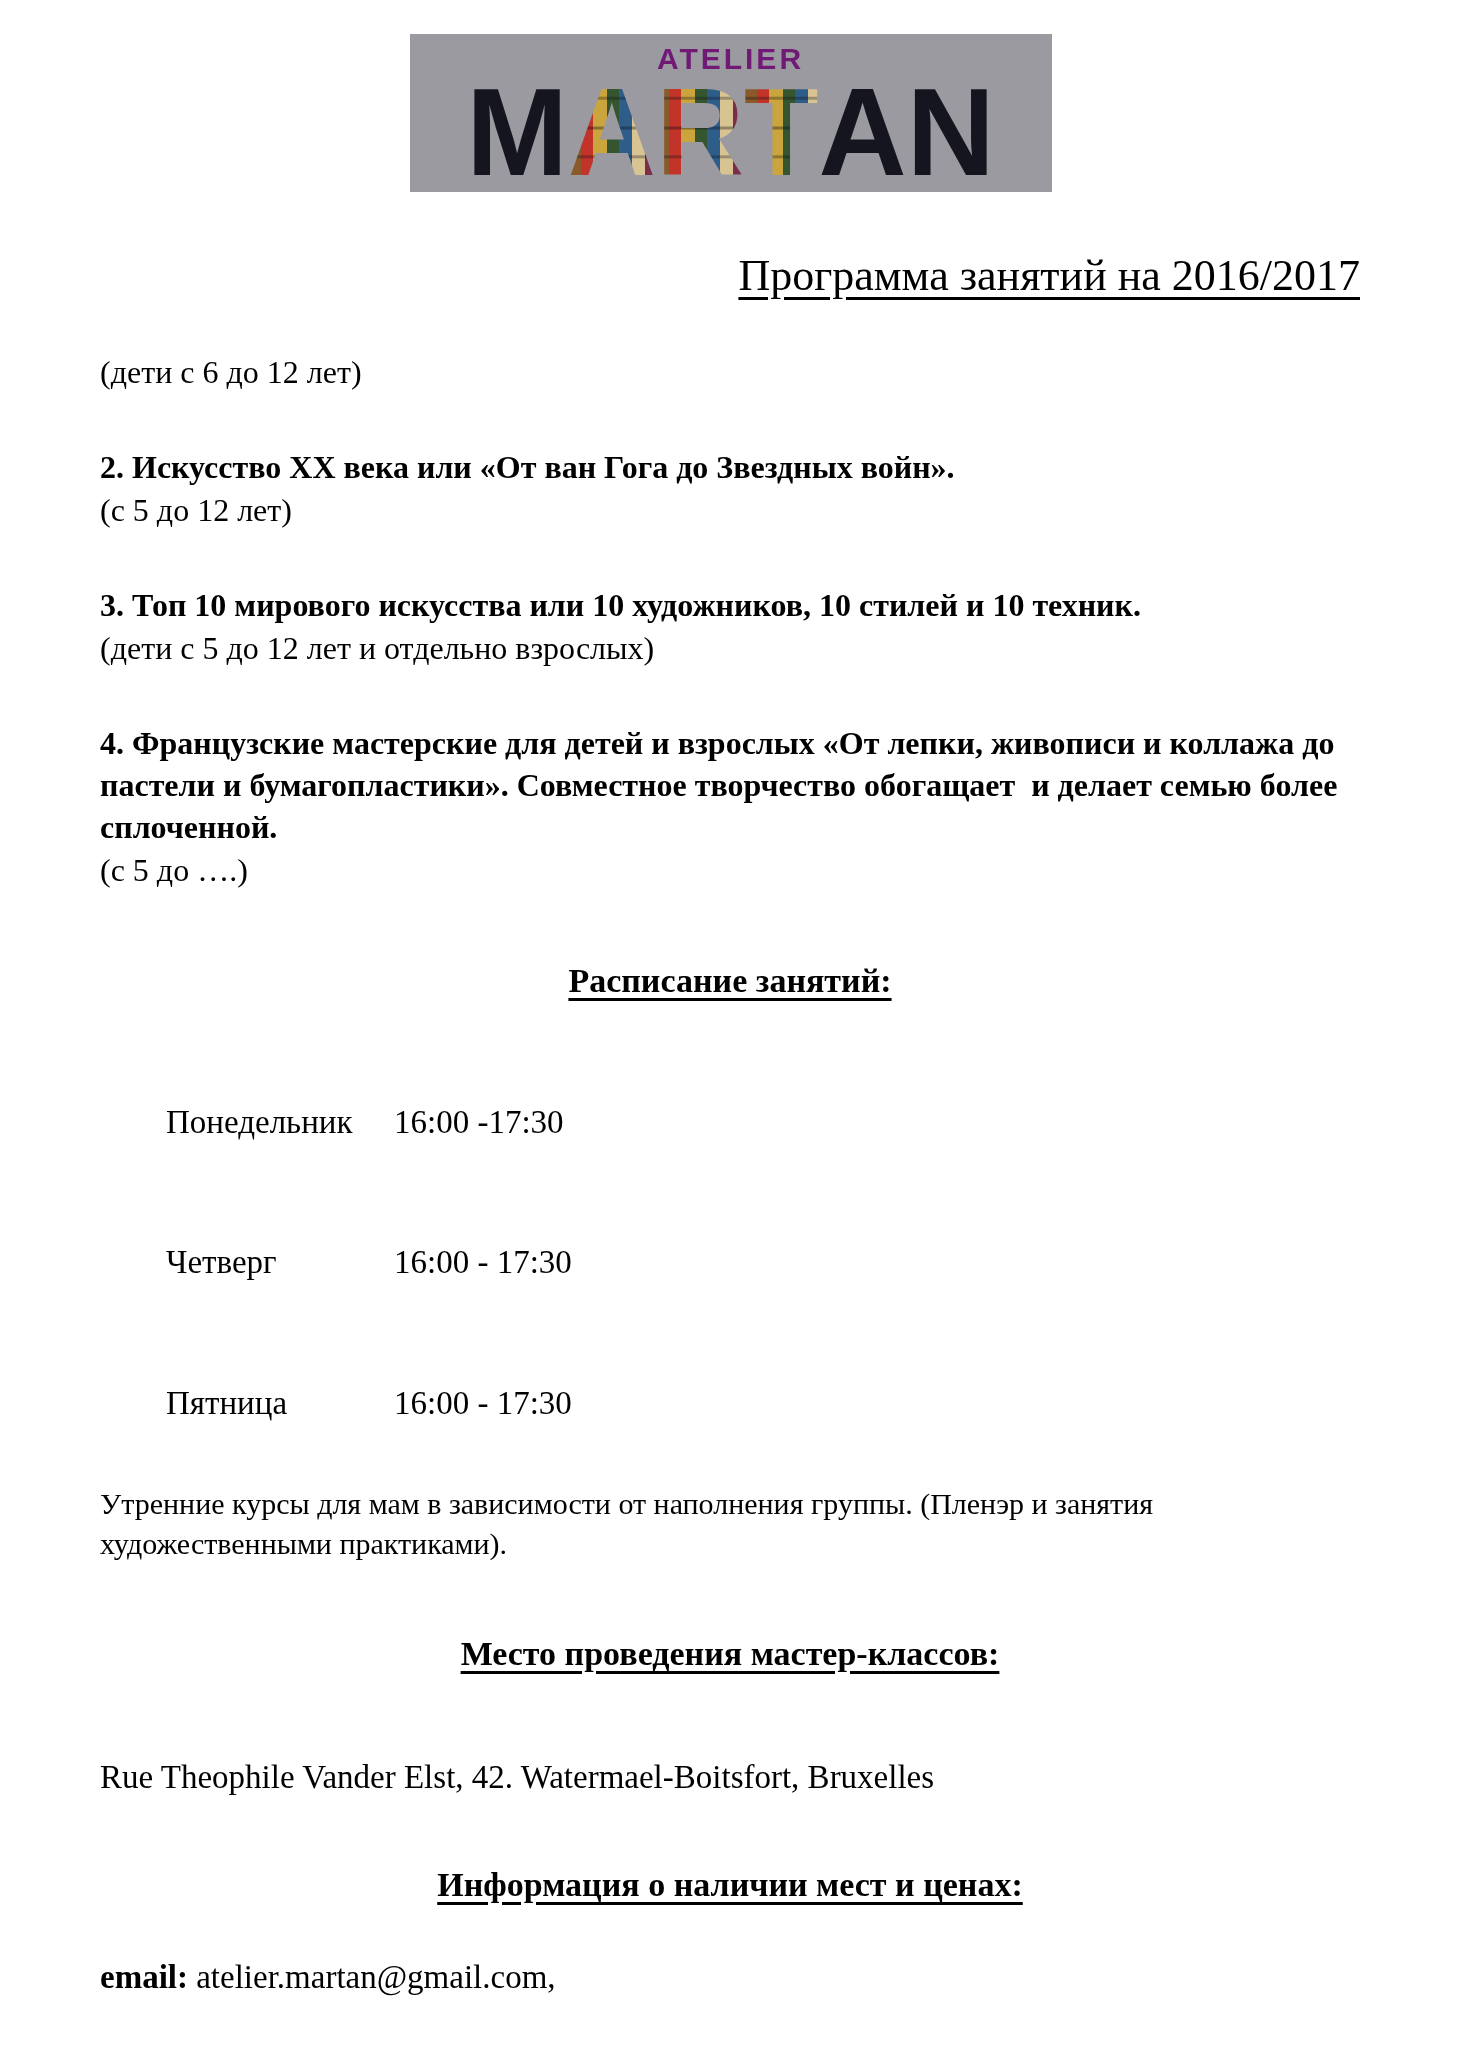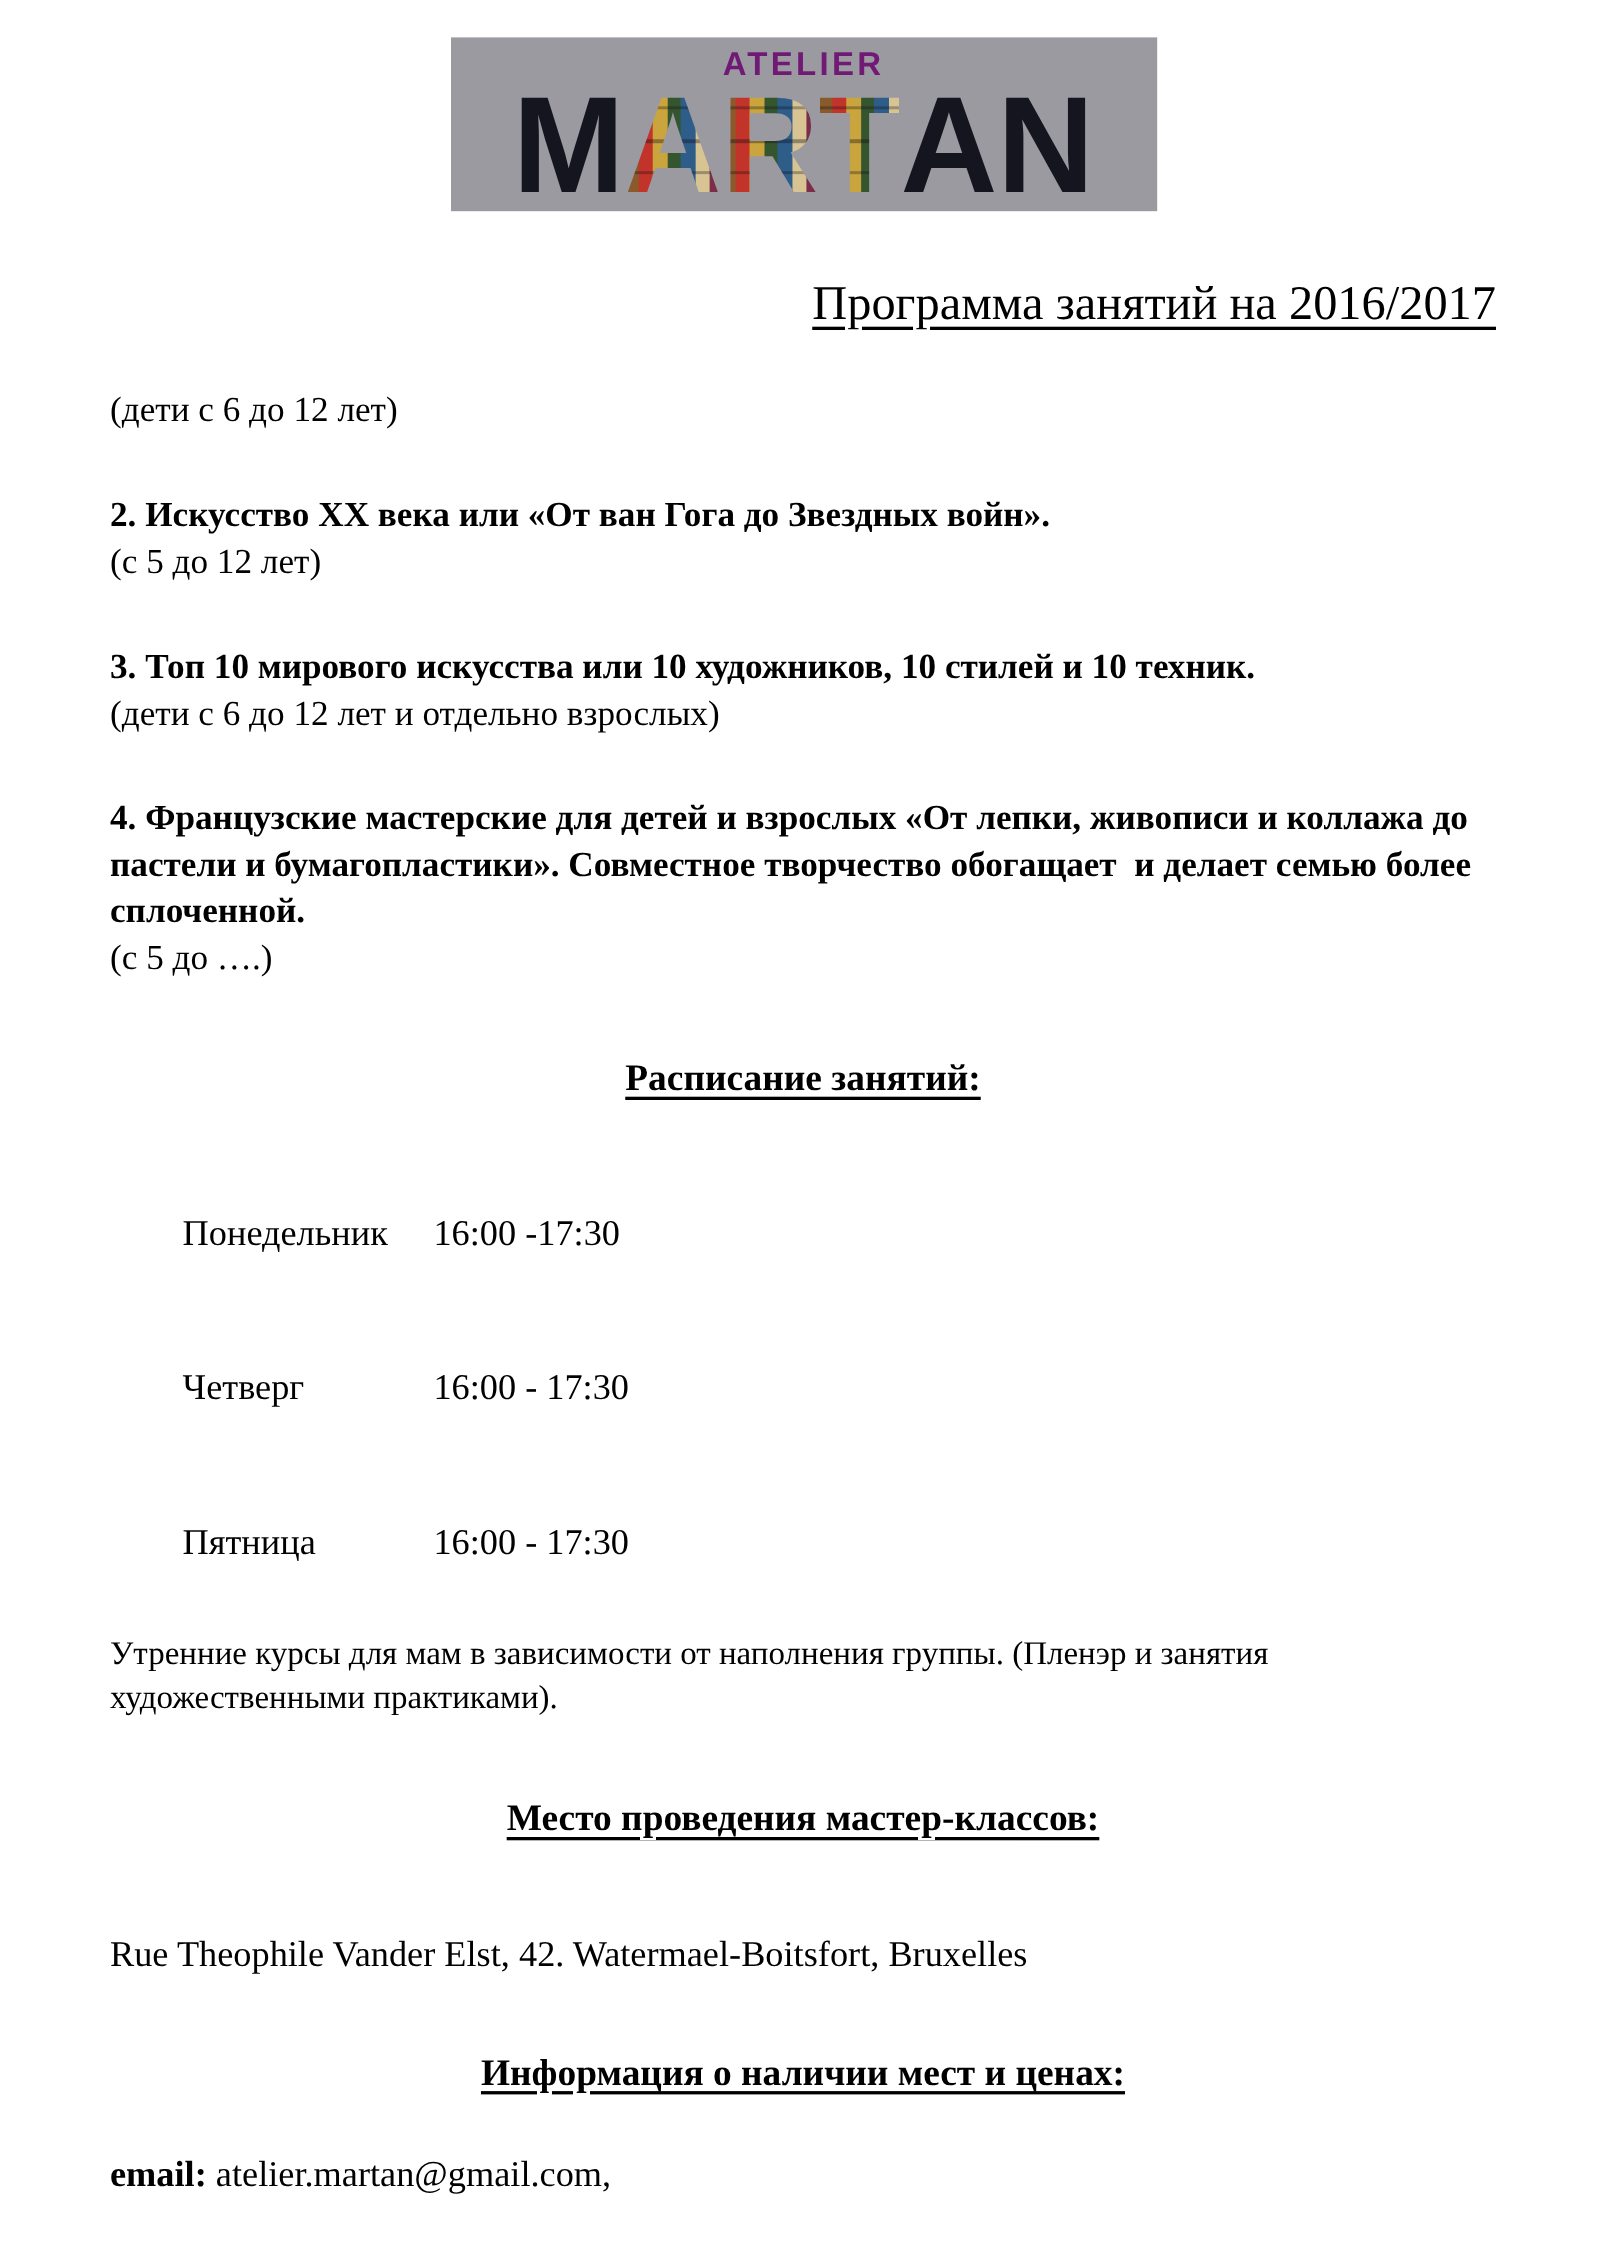--- a/index.html
+++ b/index.html
@@ -126,21 +126,21 @@
       <div class="program-ages">(дети с 6 до 12 лет)</div>
     </div>
 
     <div class="program">
       <div class="program-text">2. Искусство ХХ века или «От ван Гога до Звездных войн».</div>
       <div class="program-ages">(с 5 до 12 лет)</div>
     </div>
 
     <div class="program">
       <div class="program-text">3. Топ 10 мирового искусства или 10 художников, 10 стилей и 10 техник.</div>
-      <div class="program-ages">(дети с 6 до 12 лет и отдельно взрослых)</div>
+      <div class="program-ages">(дети с 5 до 12 лет и отдельно взрослых)</div>
     </div>
 
     <div class="program">
       <div class="program-text">4. Французские мастерские для детей и взрослых «От лепки, живописи и коллажа до пастели и бумагопластики». Совместное творчество обогащает  и делает семью более сплоченной.</div>
       <div class="program-ages">(с 5 до ….)</div>
     </div>
 
     <div class="section-heading">Расписание занятий:</div>
 
     <div class="schedule">

